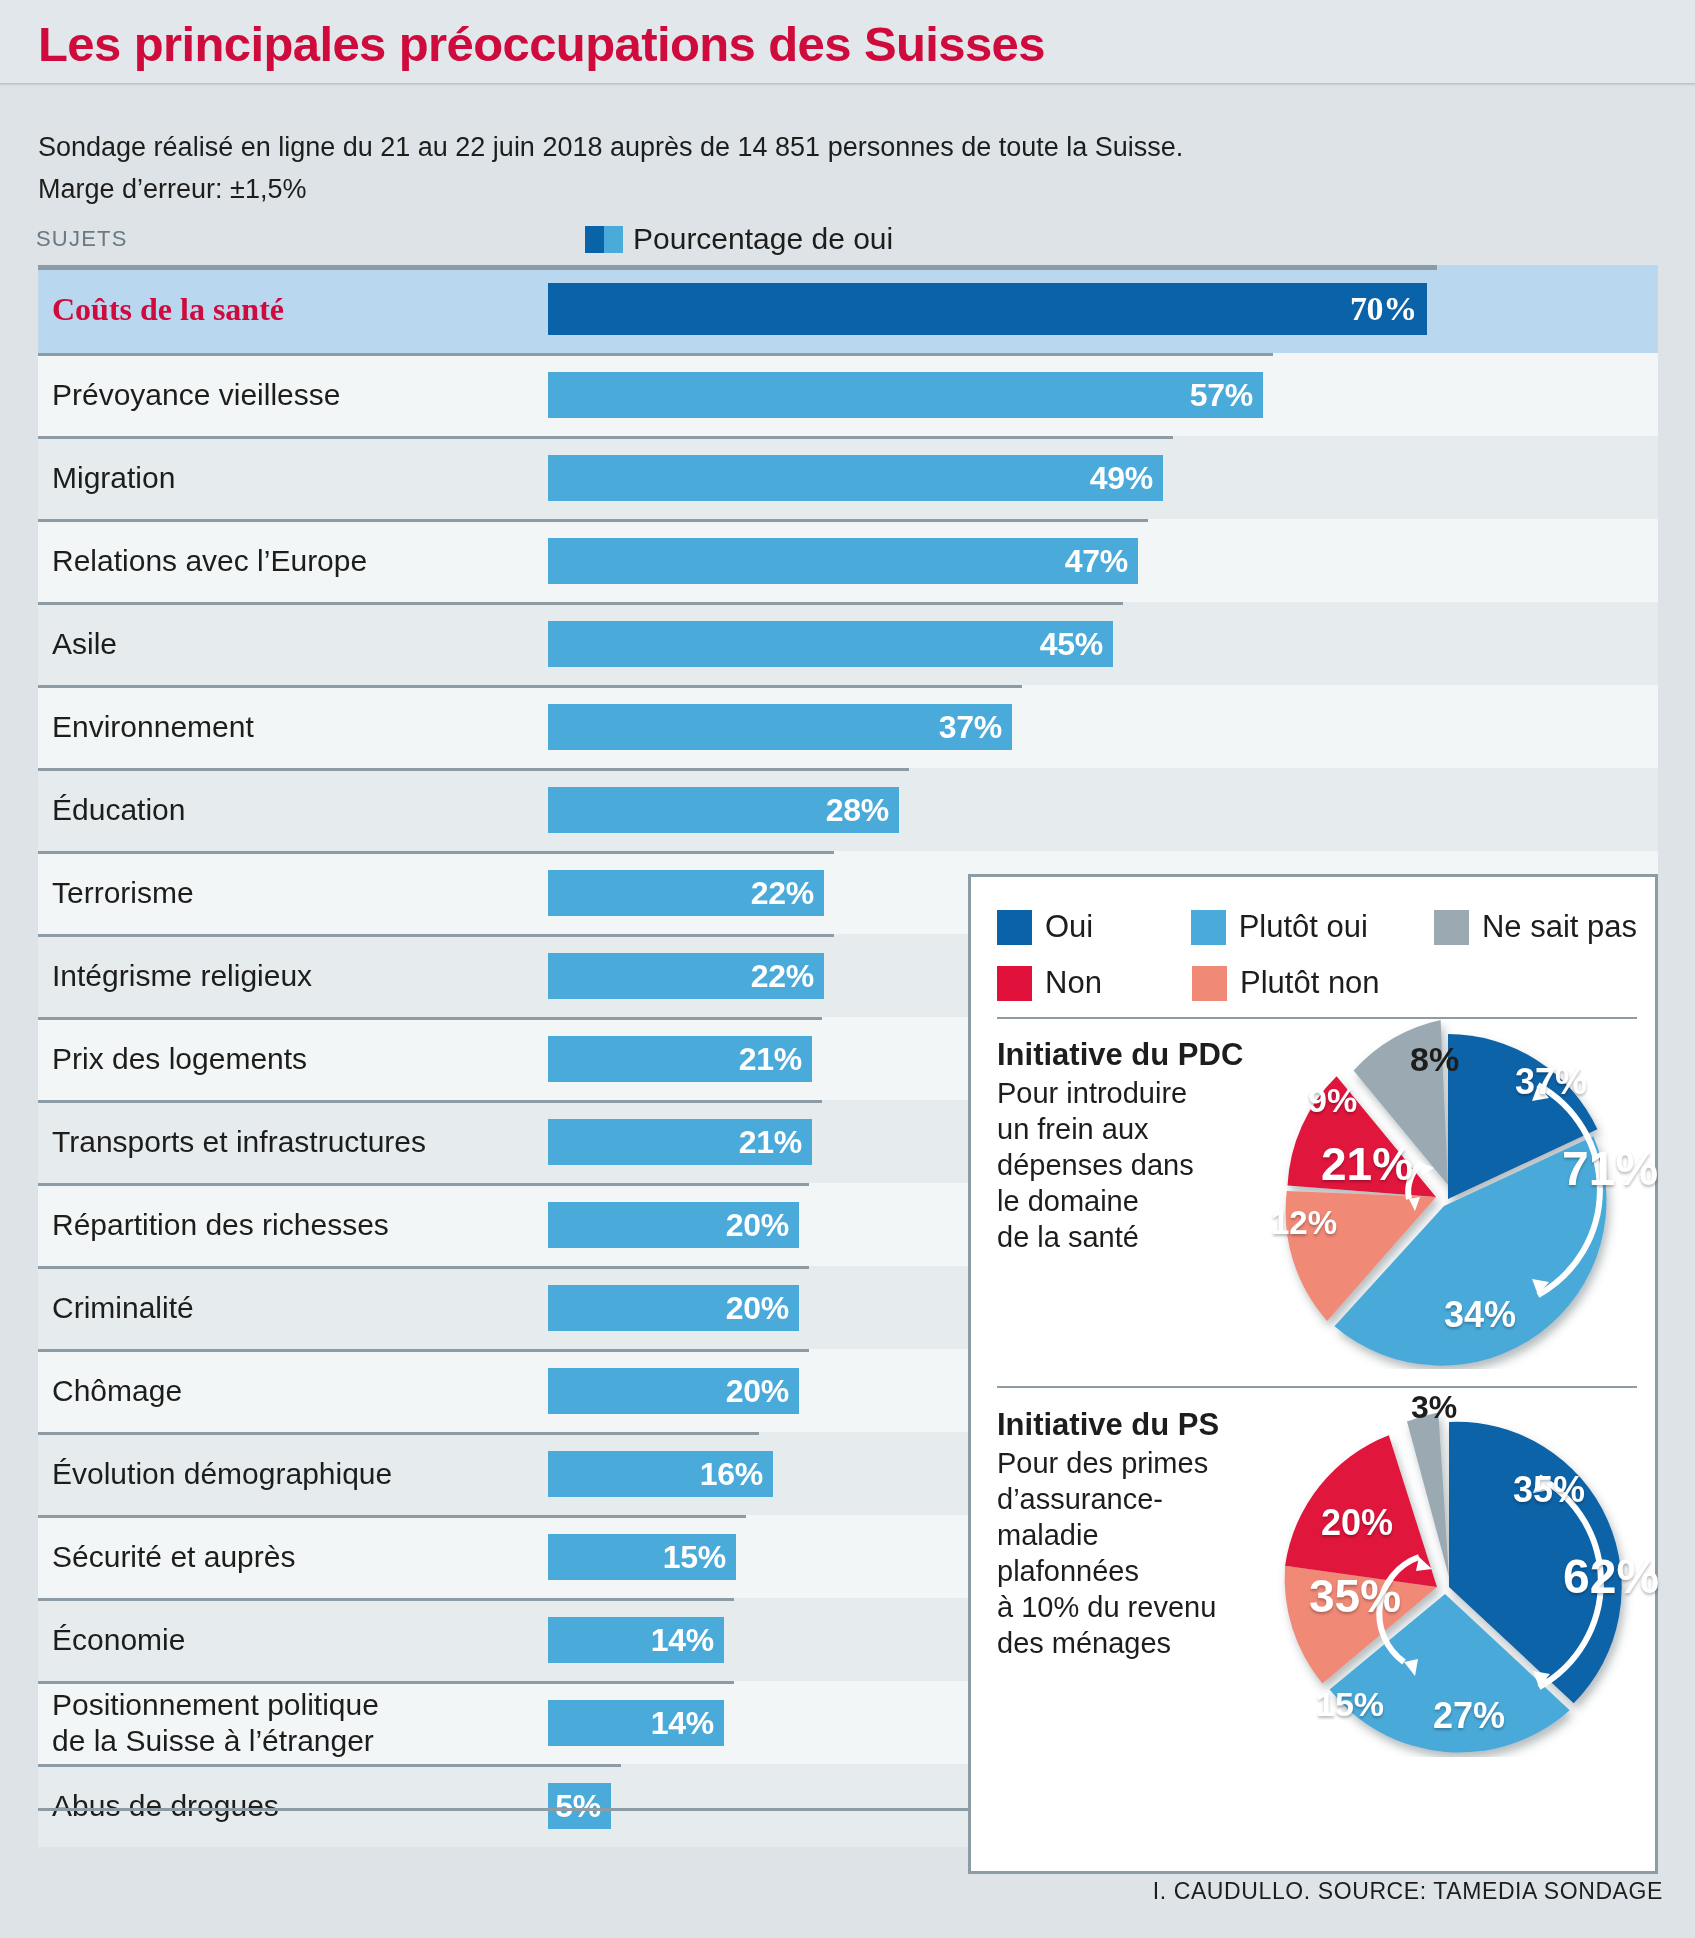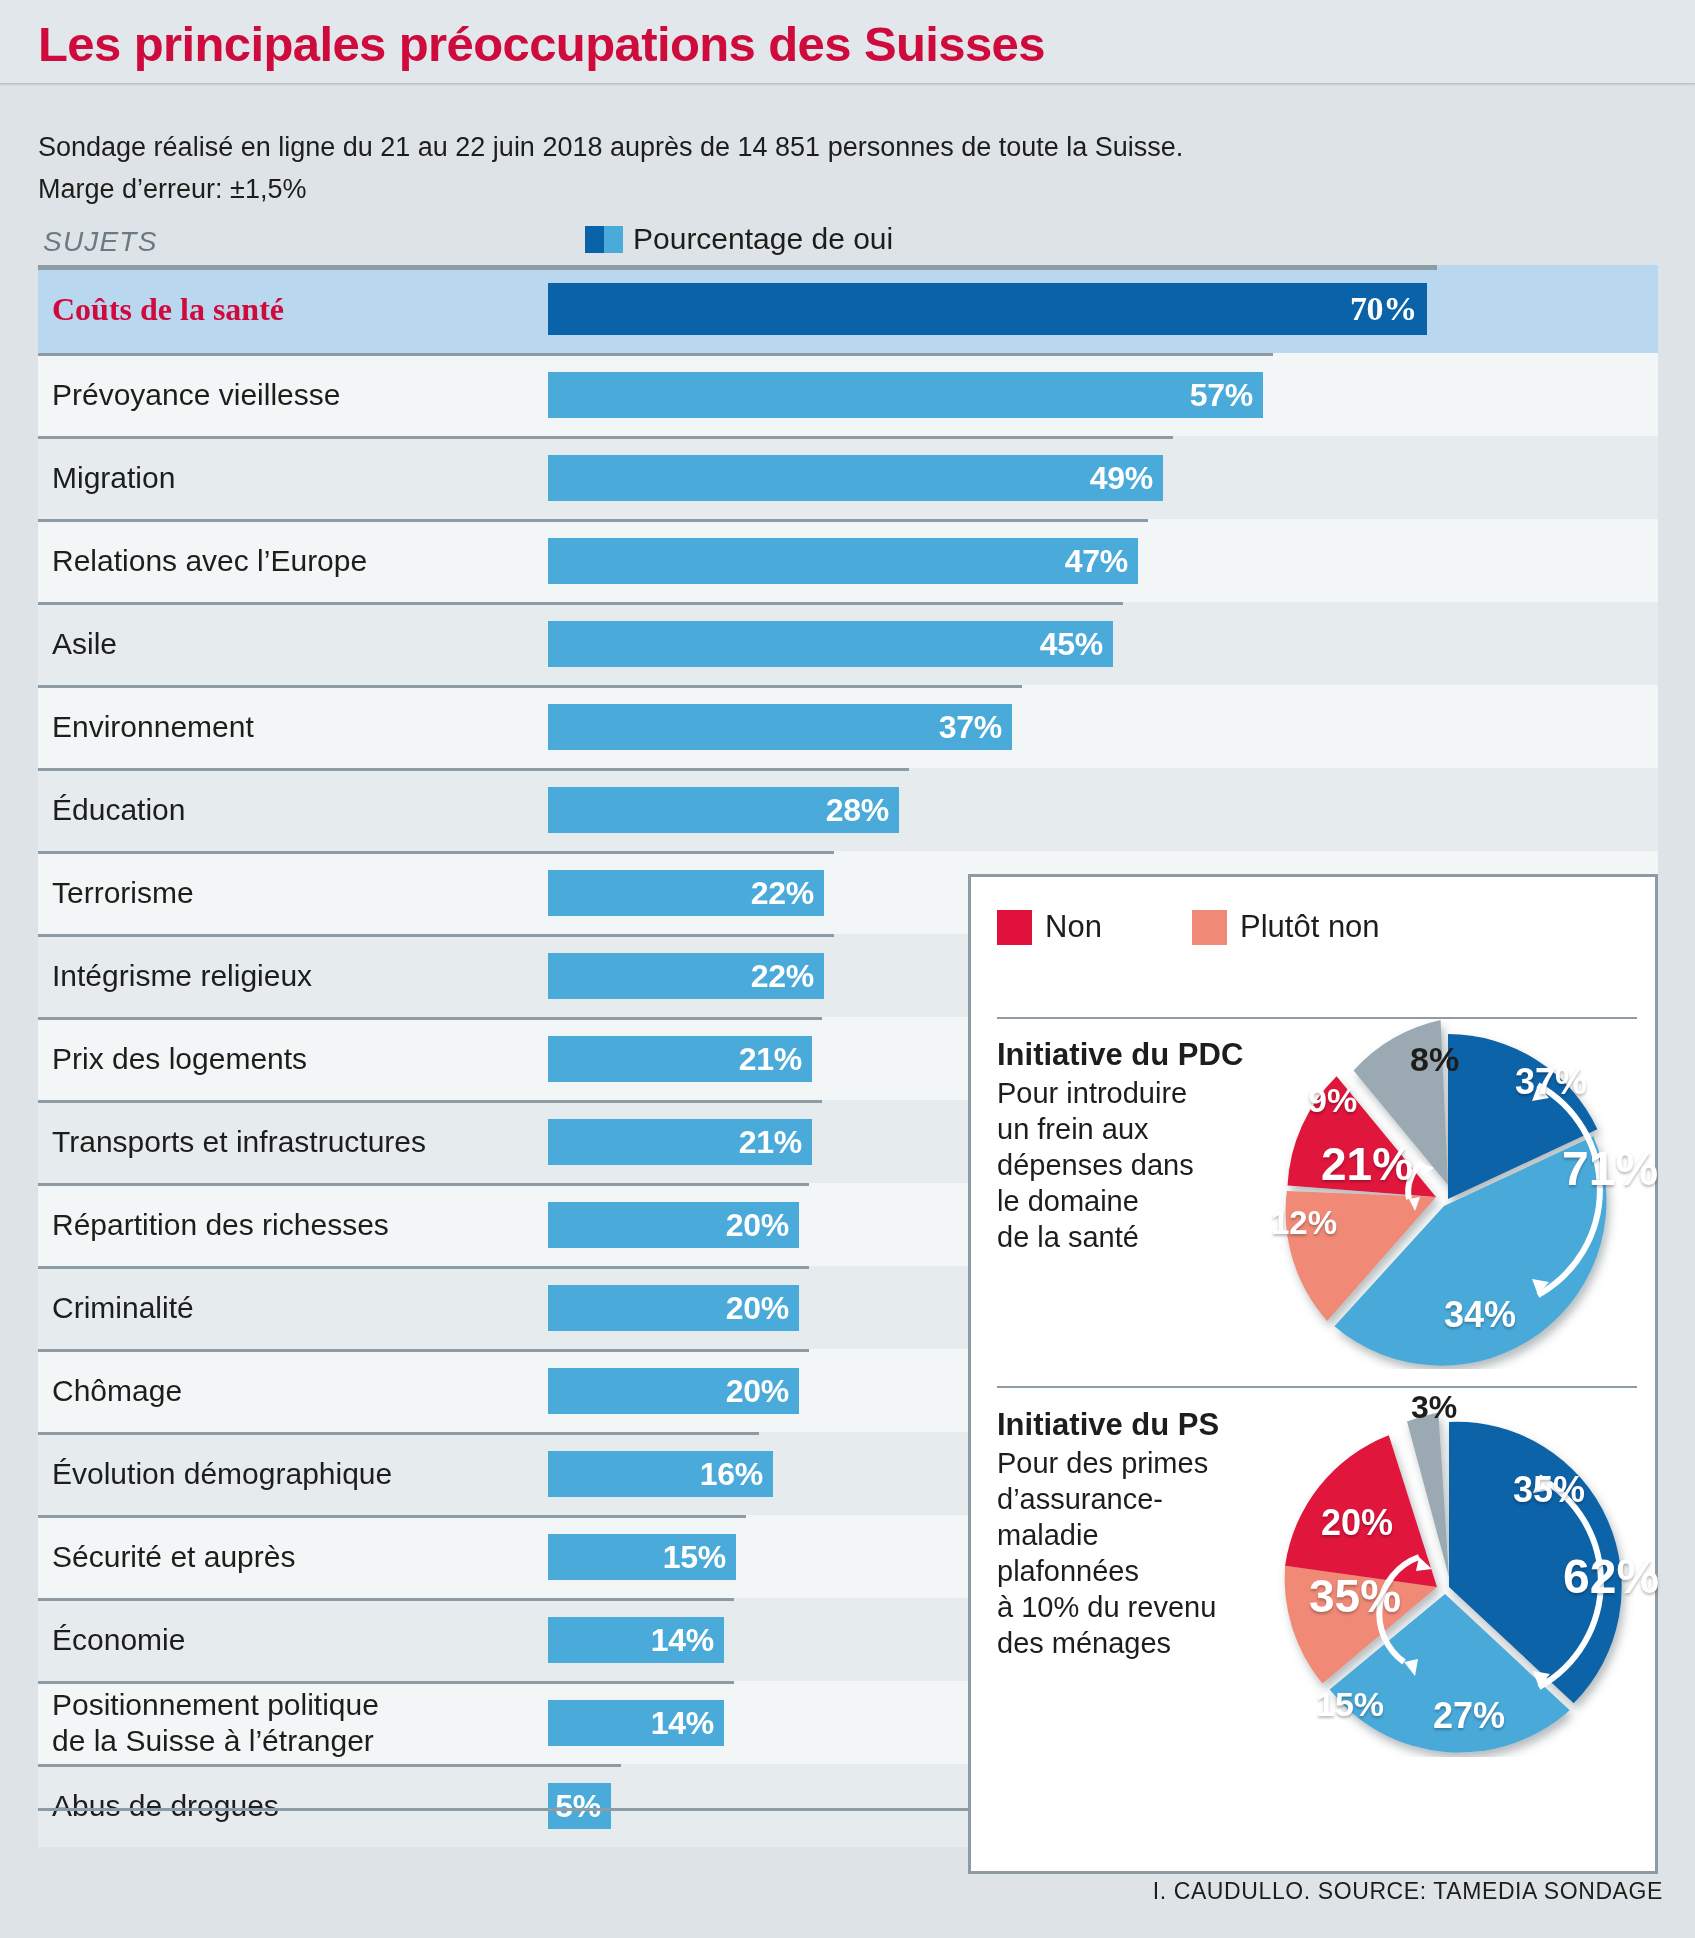--- a/index.html
+++ b/index.html
@@ -26,22 +26,22 @@
   .hairline{
     position:absolute;left:0;top:83px;width:1695px;height:3px;
     background:linear-gradient(to bottom,#b3bfc6,#dde3e7);
   }
   .subtitle{
     position:absolute;left:38px;top:126px;
     font-size:27px;line-height:42px;color:#1d1d1b;
     white-space:pre-line;
   }
   .sujets-label{
-    position:absolute;left:43px;top:226px;
-    font-size:28px;color:#6a7a84;letter-spacing:1.2px;font-style:italic;
+    position:absolute;left:36px;top:226px;
+    font-size:22px;color:#6a7a84;letter-spacing:1.2px;
   }
   .legend-top{
     position:absolute;left:557px;top:222px;
     display:flex;align-items:center;gap:10px;padding-left:28px;
   }
   .legend-top .sw{display:flex;}
   .legend-top .sw i{display:block;width:19px;height:27px;}
   .legend-top .sw i.dark{background:#0a63a8;}
   .legend-top .sw i.light{background:#4aaada;}
   .legend-top span{font-size:30px;color:#1d1d1b;}
@@ -269,20 +269,34 @@
           <b>5%</b>
         </div>
       </div>
     </div>
 
   <div class="bottomline"></div>
 
   <div class="panel">
 
     <div class="plegend">
+      <div class="plrow">
+        <div class="plitem" style="width:195px">
+          <i style="background:#0a63a8"></i>
+          <span>Oui</span>
+        </div>
+        <div class="plitem" style="width:245px">
+          <i style="background:#4aaada"></i>
+          <span>Plutôt oui</span>
+        </div>
+        <div class="plitem">
+          <i style="background:#9aa9b2"></i>
+          <span>Ne sait pas</span>
+        </div>
+      </div>
       <div class="plrow">
         <div class="plitem" style="width:195px">
           <i style="background:#e0123c"></i>
           <span>Non</span>
         </div>
         <div class="plitem">
           <i style="background:#f08a77"></i>
           <span>Plutôt non</span>
         </div>
       </div>

